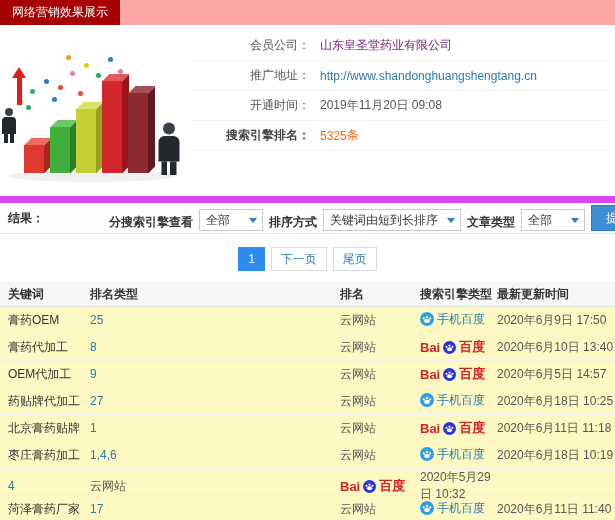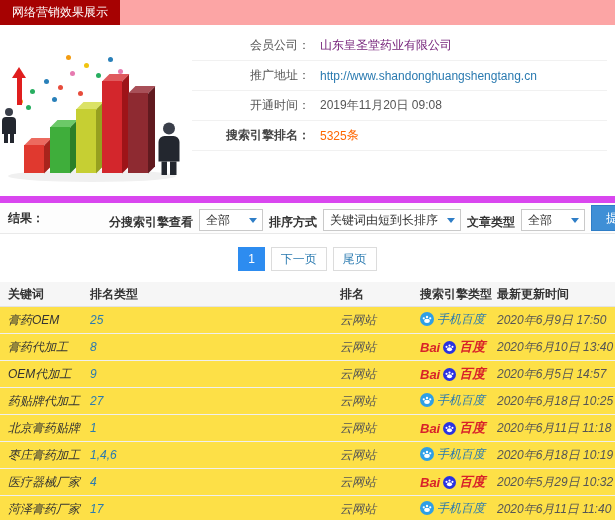--- a/index.html
+++ b/index.html
@@ -69,21 +69,21 @@
   
   .pagination { margin-top: 13px; display: flex; justify-content: center; gap: 6px; }
   .page-btn { height: 24px; display: flex; align-items: center; justify-content: center; padding: 0 9px;
     border: 1px solid #dcdcdc; background: #fff; color: #2a7ab0; cursor: pointer; }
   .page-btn.active { background: #2d8cf0; border-color: #2d8cf0; color: #fff; }
 
   
   .table { margin-top: 11px; }
   .thead, .trow { display: grid; grid-template-columns: 82px 250px 80px 77px 1fr; align-items: center; padding-left: 8px; }
   .thead { height: 25px; background: #f6f6f6; border-bottom: 1px solid #e3e3e3; font-weight: bold; color: #333; }
-  .trow { height: 27px; border-bottom: 1px solid #efefef; background: #fde047; font-style: italic; }
+  .trow { height: 27px; border-bottom: 1px solid #efefef; background: #fef9c3; }
   .rank { color: #2a7ab0; }
   .rt, .upd { color: #555; }
 
   .engine-badge { display: none; align-items: center; gap: 3px; }
   .c-engine.engine-mobile .engine-badge.mobile { display: inline-flex; }
   .c-engine.engine-baidu  .engine-badge.baidu  { display: inline-flex; }
   .mb-text { color: #2a7ab0; }
   .bd-bai, .bd-cn { color: #d8222a; font-weight: bold; font-size: 13px; }
   .paw { display: inline-block; vertical-align: middle; }
 </style>
@@ -285,21 +285,20 @@
           <circle cx="10" cy="7" r="1.7" fill="#fff"></circle>
           <circle cx="14.6" cy="9" r="1.6" fill="#fff"></circle>
         </svg>
         <span class="mb-text">手机百度</span>
       </span>
       
     </span>
     <span class="upd">2020年6月18日 10:19</span>
   </div>
       <div class="trow">
-    <span class="kw">医疗器械厂家</span>
     <span class="rank">4</span>
     <span class="rt">云网站</span>
     <span class="c-engine engine-baidu">
       
       <span class="engine-badge baidu">
         <span class="bd-bai">Bai</span>
         <svg class="paw" width="13" height="13" viewBox="0 0 20 20">
           <circle cx="10" cy="10" r="10" fill="#2932e1"></circle>
           <ellipse cx="10" cy="12.6" rx="4" ry="3.1" fill="#fff"></ellipse>
           <circle cx="5.4" cy="9" r="1.6" fill="#fff"></circle>

